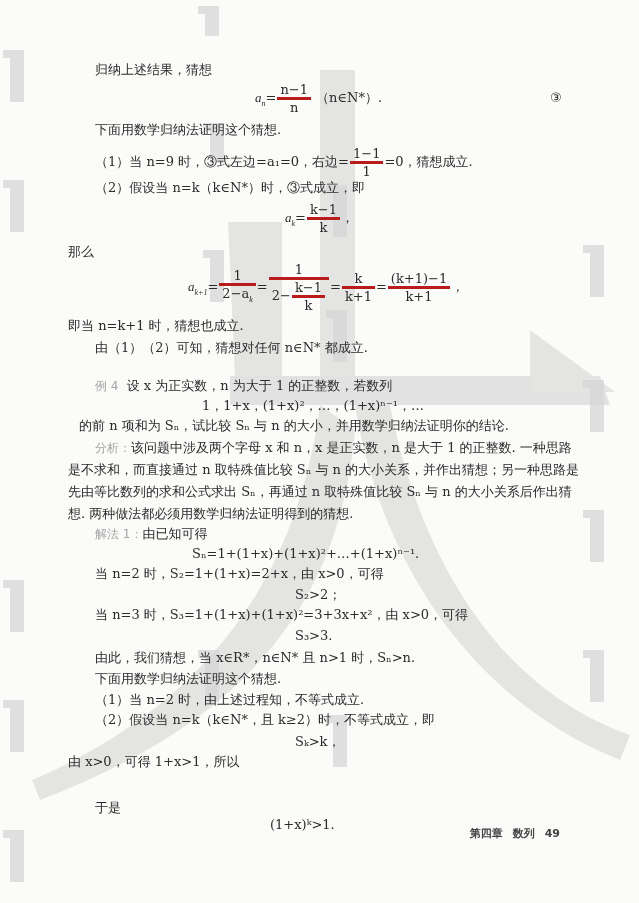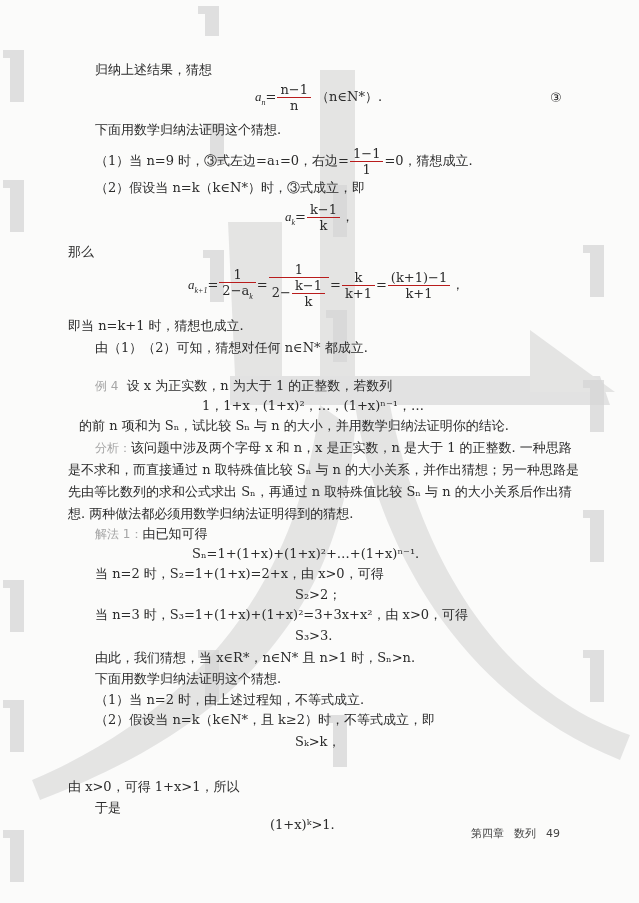--- a/index.html
+++ b/index.html
@@ -9,25 +9,25 @@
     font-family: "DejaVu Serif", "Liberation Serif", serif;
     color: #2b2b2b;
   }
   .wm-one { position: absolute; width: 14px; height: 52px; background: #d6d6d6; opacity: .75; }
   .wm-one::before { content: ""; position: absolute; left: -7px; top: 0; width: 8px; height: 8px; background: #d6d6d6; }
   .big { position: absolute; opacity: .55; }
   .line { position: absolute; font-size: 13px; line-height: 16px; white-space: nowrap; }
   i.v { font-style: italic; font-family: "Liberation Serif", "DejaVu Serif", serif; }
   sub, sup { font-size: 8px; }
   .frac { display: inline-block; vertical-align: middle; text-align: center; margin: 0 1px; }
-  .frac .num { display: block; padding: 0 3px; border-bottom: 1px solid #b91c1c; line-height: 15px; }
+  .frac .num { display: block; padding: 0 3px; border-bottom: 3px solid #b91c1c; line-height: 15px; }
   .frac .den { display: block; padding: 0 3px; line-height: 15px; }
   .label { color: #a5a5a5; font-family: "DejaVu Sans", sans-serif; font-size: 12px; }
   .circ { font-family: "DejaVu Sans", sans-serif; }
-  .footer { position: absolute; right: 79px; top: 826px; font-family: "DejaVu Sans", sans-serif; font-size: 11px; color: #444; }
+  .footer { position: absolute; right: 79px; top: 826px; font-family: "DejaVu Sans", sans-serif; font-size: 11px; color: #444; font-weight: bold; }
   .footer span { margin-left: 10px; }
 </style>
 </head>
 <body>
 
 <svg class="big" width="639" height="903" style="left:0;top:0;">
   <polygon points="230,376 600,376 610,405 230,405" fill="#cfcfcf"></polygon>
   <polygon points="320,70 355,70 355,376 320,376" fill="#d2d2d2"></polygon>
   <polygon points="530,330 615,392 530,392" fill="#d2d2d2"></polygon>
   <path d="M 320 405 C 300 560 220 700 32 780 L 40 800 C 250 720 340 600 355 430 Z" fill="#d2d2d2"></path>
@@ -100,19 +100,19 @@
 <div class="line" style="left:192px;top:546px;">Sₙ=1+(1+x)+(1+x)²+…+(1+x)ⁿ⁻¹.</div>
 <div class="line" style="left:95px;top:566px;">当 n=2 时，S₂=1+(1+x)=2+x，由 x&gt;0，可得</div>
 <div class="line" style="left:295px;top:587px;">S₂&gt;2；</div>
 <div class="line" style="left:95px;top:607px;">当 n=3 时，S₃=1+(1+x)+(1+x)²=3+3x+x²，由 x&gt;0，可得</div>
 <div class="line" style="left:295px;top:628px;">S₃&gt;3.</div>
 <div class="line" style="left:95px;top:650px;">由此，我们猜想，当 x∈R*，n∈N* 且 n&gt;1 时，Sₙ&gt;n.</div>
 <div class="line" style="left:95px;top:671px;">下面用数学归纳法证明这个猜想.</div>
 <div class="line" style="left:95px;top:692px;">（1）当 n=2 时，由上述过程知，不等式成立.</div>
 <div class="line" style="left:95px;top:712px;">（2）假设当 n=k（k∈N*，且 k≥2）时，不等式成立，即</div>
 <div class="line" style="left:295px;top:734px;">Sₖ&gt;k，</div>
-<div class="line" style="left:68px;top:754px;margin-top:25px;">由 x&gt;0，可得 1+x&gt;1，所以</div>
+<div class="line" style="left:68px;top:754px;">由 x&gt;0，可得 1+x&gt;1，所以</div>
 <div class="line" style="left:270px;top:817px;">(1+x)ᵏ&gt;1.</div>
 <div class="line" style="left:95px;top:800px;">于是</div>
 
 <div class="footer">
   <span>第四章</span><span>数列</span><span>49</span>
 </div>
 
 </body></html>

